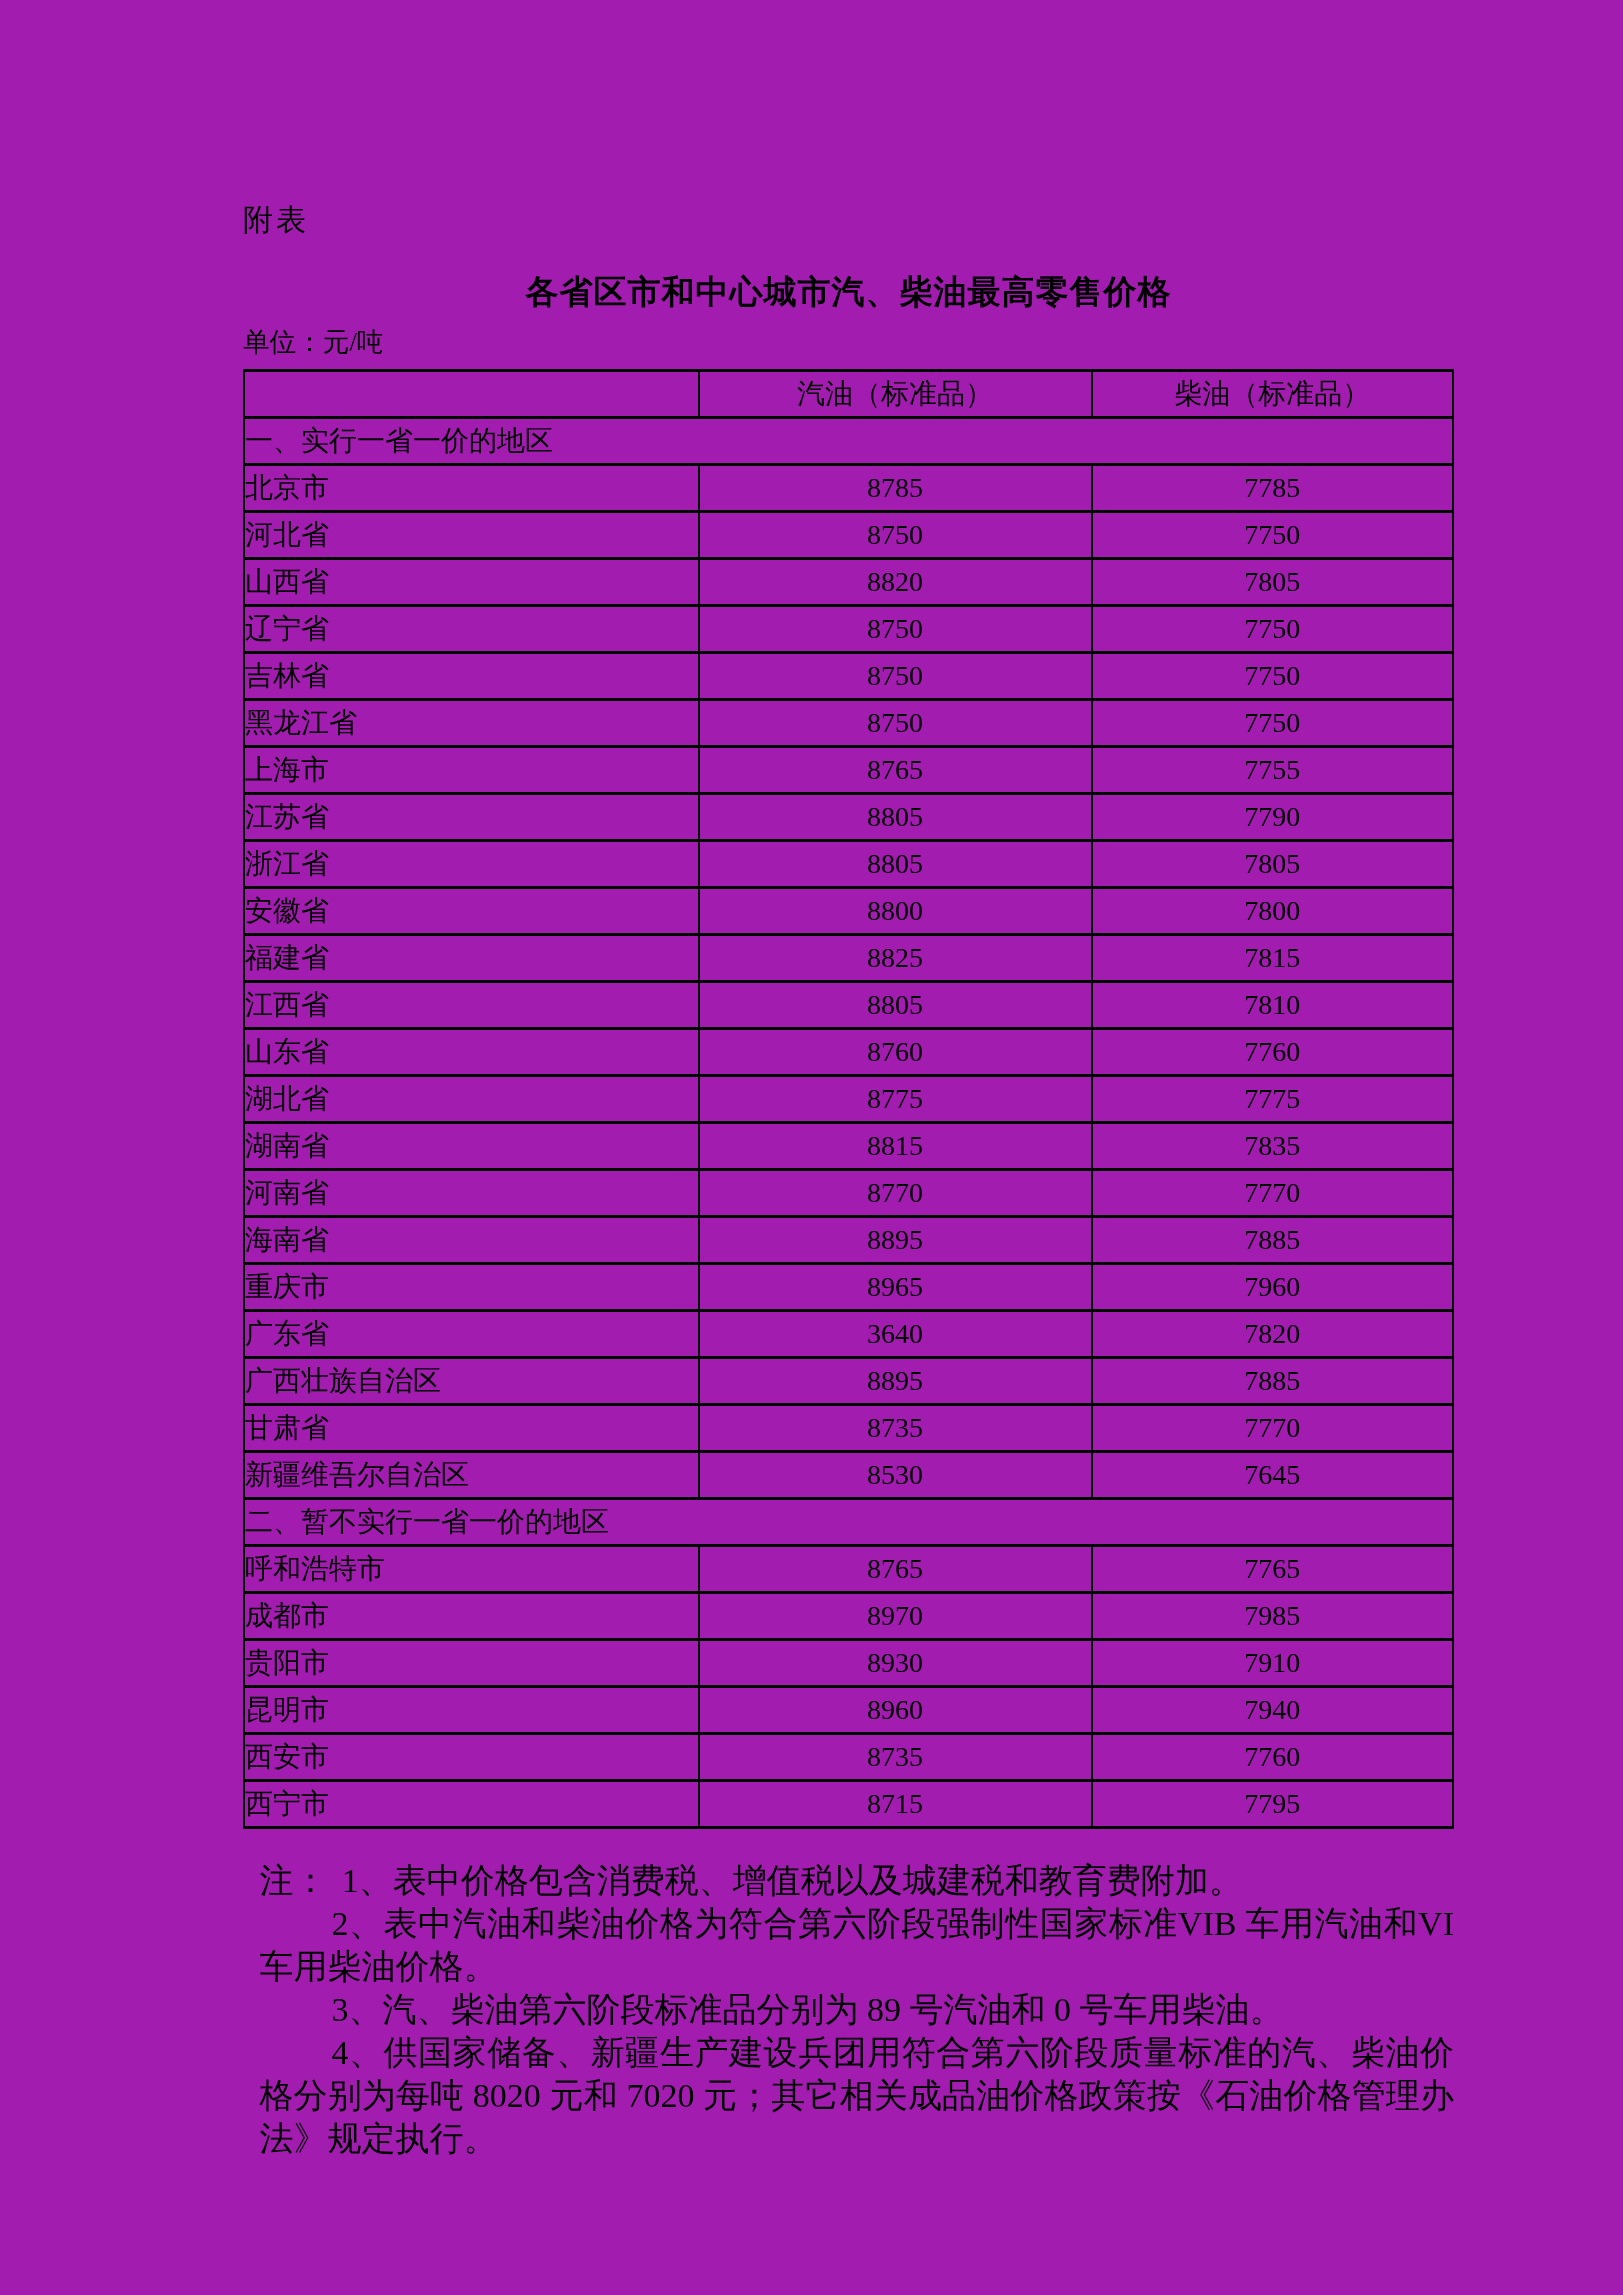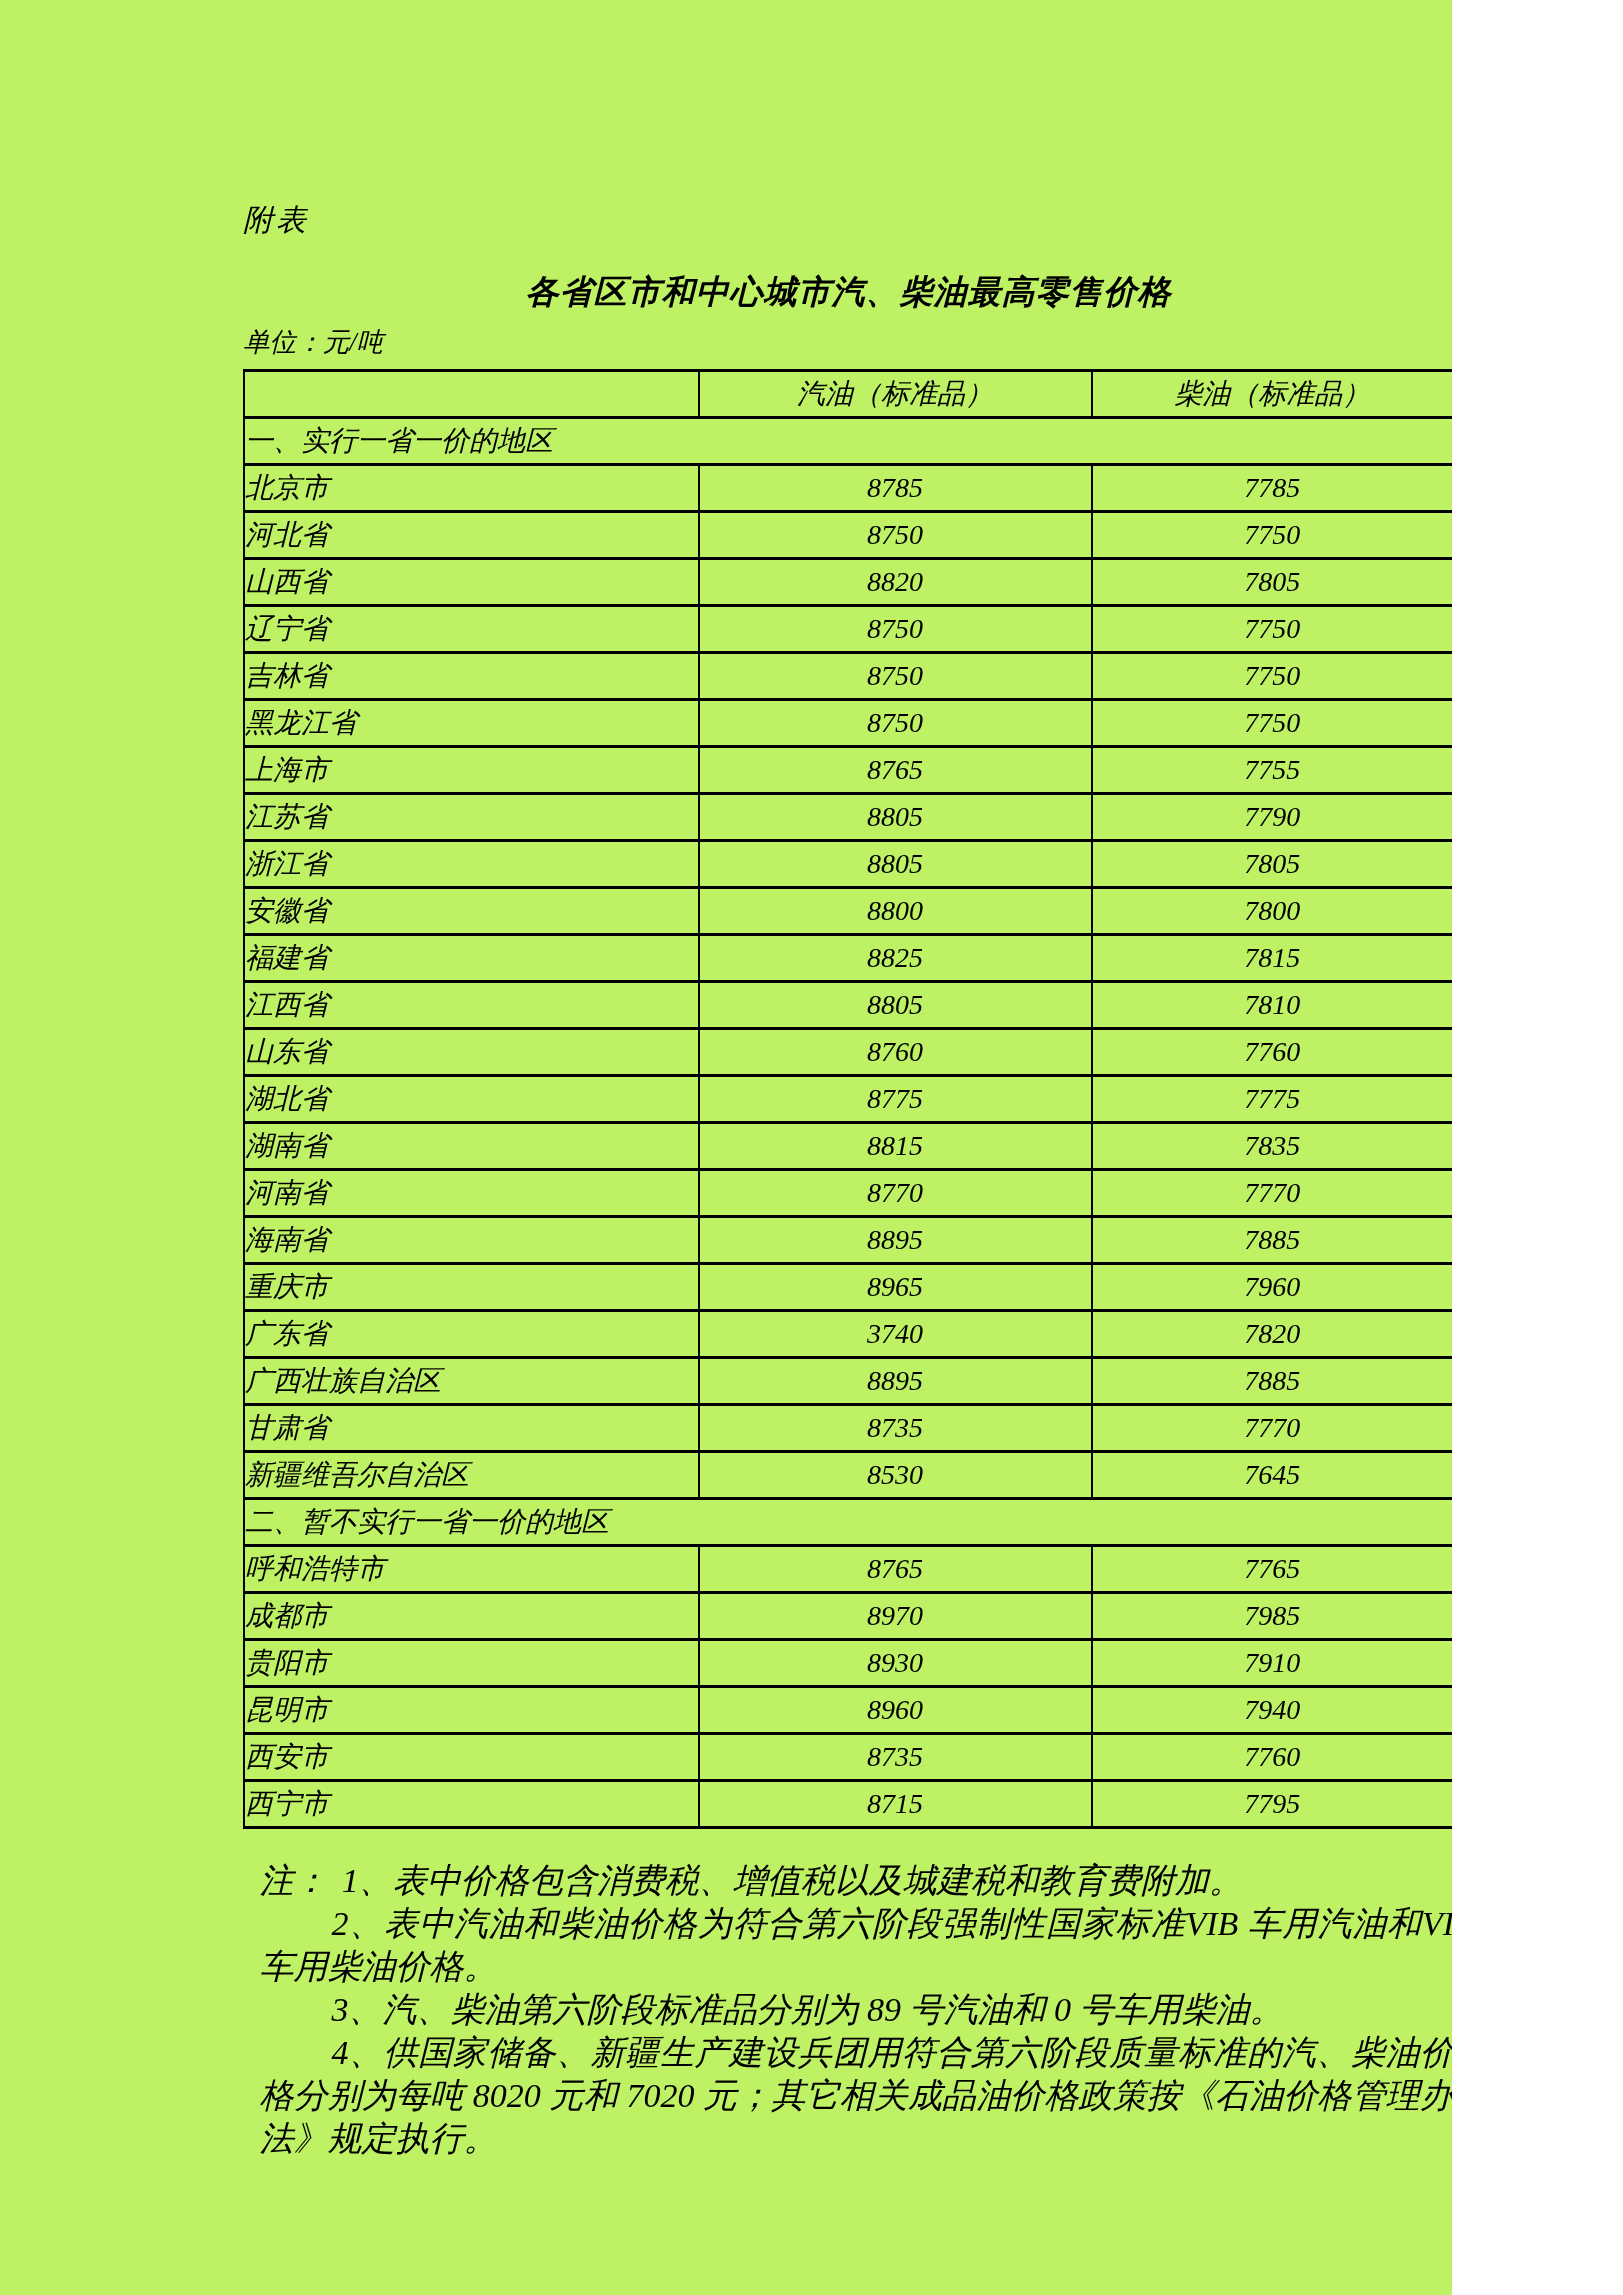--- a/index.html
+++ b/index.html
@@ -2,27 +2,26 @@
 <html style="font-size:8.2px"><head>
 <meta charset="utf-8">
 <style>
   html, body {
     margin: 0;
     padding: 0;
     background: #ffffff;
   }
   .page {
     position: relative;
-    width: 1452px;
+    width: 1623px;
     height: 2295px;
-    background: #bef264;
+    background: #a21caf;
     color: #000000;
     font-family: "Liberation Serif", "DejaVu Serif", serif;
     overflow: hidden;
-    font-style: italic;
   }
   .content {
     position: absolute;
     left: 243px;
     top: 0;
     width: 1211px;
   }
   .annex {
     padding-top: 203px;
     font-size: 30px;
@@ -210,21 +209,21 @@
     <td class="num-cell">8895</td>
     <td class="num-cell">7885</td>
   </tr>
           <tr class="data-row">
     <td class="region-cell">重庆市</td>
     <td class="num-cell">8965</td>
     <td class="num-cell">7960</td>
   </tr>
           <tr class="data-row">
     <td class="region-cell">广东省</td>
-    <td class="num-cell">3740</td>
+    <td class="num-cell">3640</td>
     <td class="num-cell">7820</td>
   </tr>
           <tr class="data-row">
     <td class="region-cell">广西壮族自治区</td>
     <td class="num-cell">8895</td>
     <td class="num-cell">7885</td>
   </tr>
           <tr class="data-row">
     <td class="region-cell">甘肃省</td>
     <td class="num-cell">8735</td>

